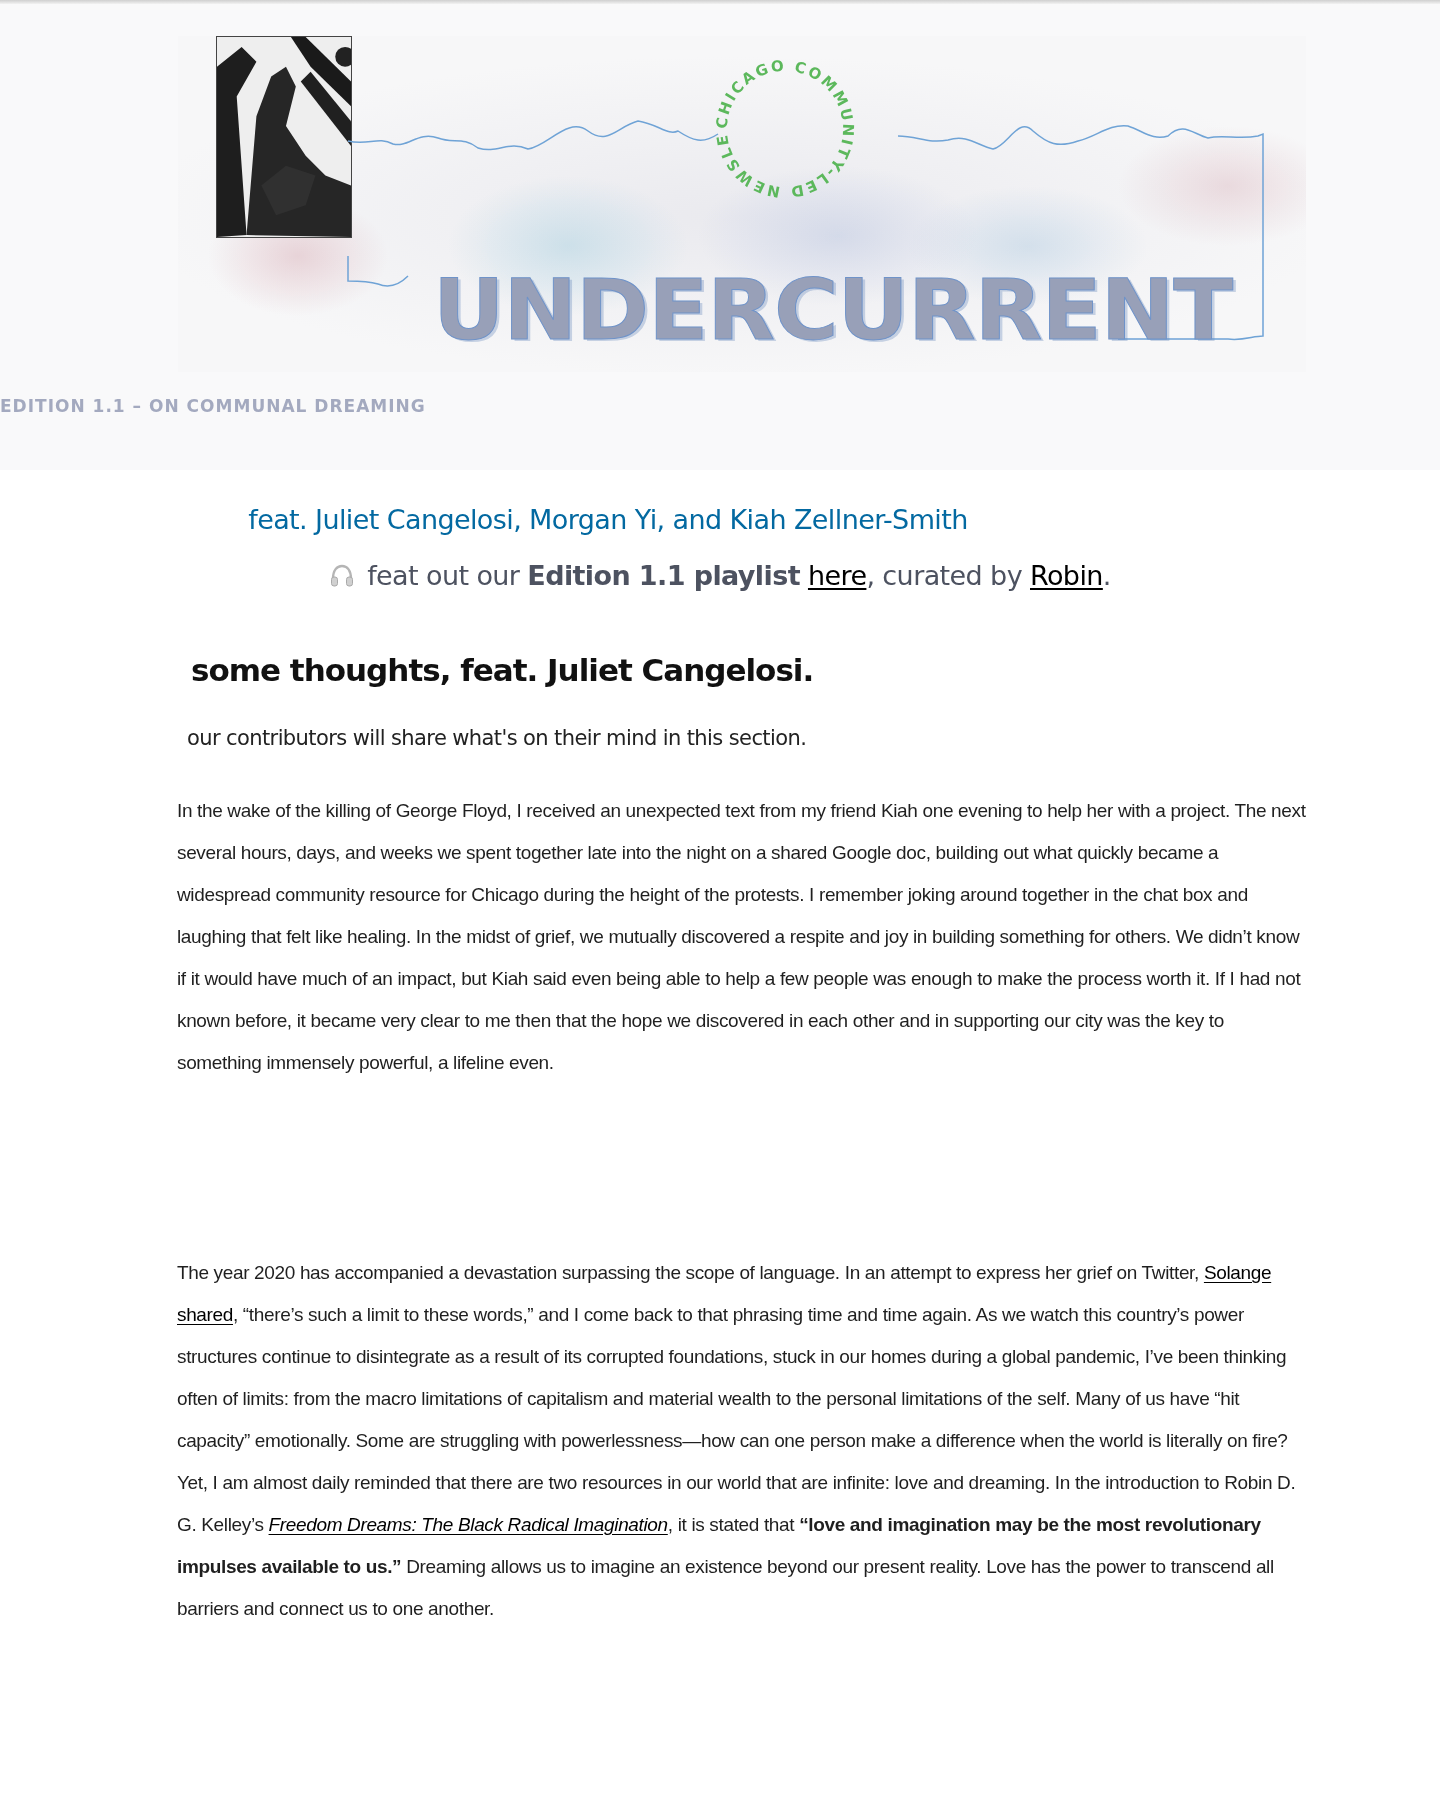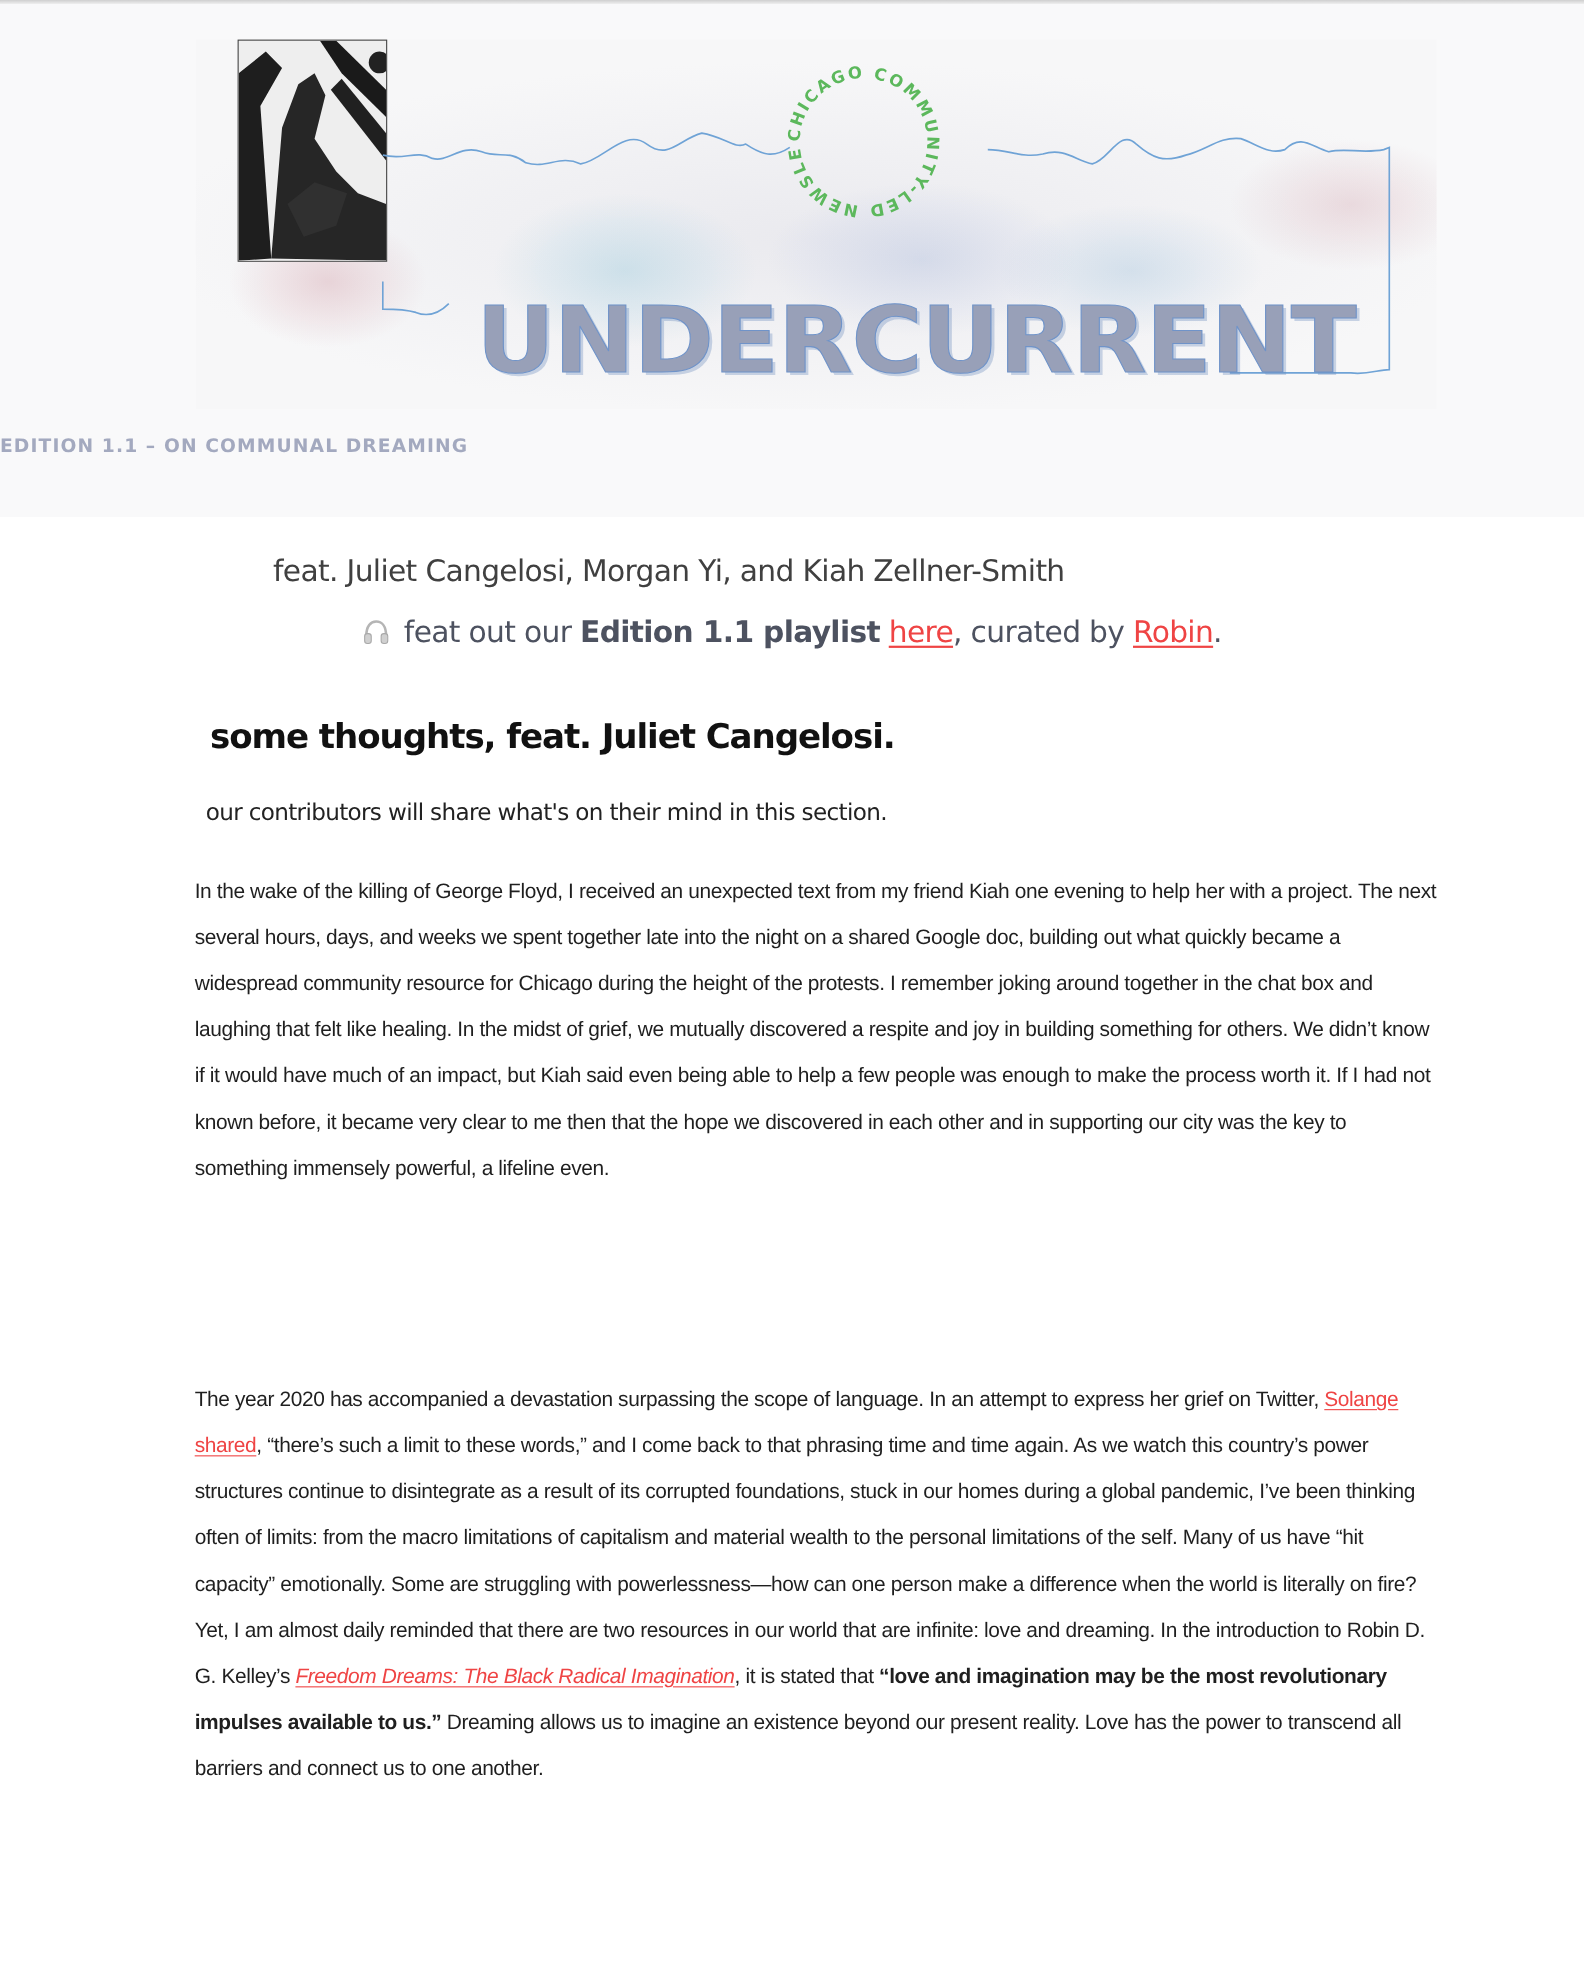--- a/index.html
+++ b/index.html
@@ -32,29 +32,29 @@
     line-height: 84px; color: #98a0b8; text-shadow: 3px 3px 0 rgba(110,140,190,0.35);
     -webkit-text-stroke: 1px #6f93c9; transform: scaleY(0.95);
   }
   .edition {
     position: absolute; left: 0; top: 396px; width: 1440px; text-align: left;
     font-family: "DejaVu Sans", sans-serif; font-weight: bold; font-size: 17px; letter-spacing: 1px;
     color: #a3a9bf;
   }
   .feat {
     position: absolute; left: 0; top: 504px; width: 1216px; text-align: center;
-    font-family: "DejaVu Sans", sans-serif; font-size: 27px; color: #404040; letter-spacing: -0.6px;
+    font-family: "DejaVu Sans", sans-serif; font-size: 27px; color: #0369a1; letter-spacing: -0.6px;
   }
   .playlist {
     position: absolute; left: 0; top: 560px; width: 1440px; text-align: center;
     font-family: "DejaVu Sans", sans-serif; font-size: 27px; color: #4d5260; letter-spacing: -0.6px;
   }
   .playlist b { font-weight: bold; }
   .playlist .headphones { display: inline-block; width: 26px; height: 26px; vertical-align: -4px; margin-right: 4px; }
-  a.lnk { color: #ef4444; text-decoration: underline; text-underline-offset: 3px; }
+  a.lnk { color: #000000; text-decoration: underline; text-underline-offset: 3px; }
   .section-title {
     position: absolute; left: 179px; top: 652px; width: 1100px;
     font-family: "DejaVu Sans", sans-serif; font-weight: bold; font-size: 31px; color: #111111; letter-spacing: -1px; margin-left: 12px;
   }
   .section-sub {
     position: absolute; left: 187px; top: 726px; width: 1100px;
     font-family: "DejaVu Sans", sans-serif; font-size: 21px; color: #222222; letter-spacing: -0.6px;
   }
   .body-text {
     position: absolute; left: 177px; width: 1132px;

